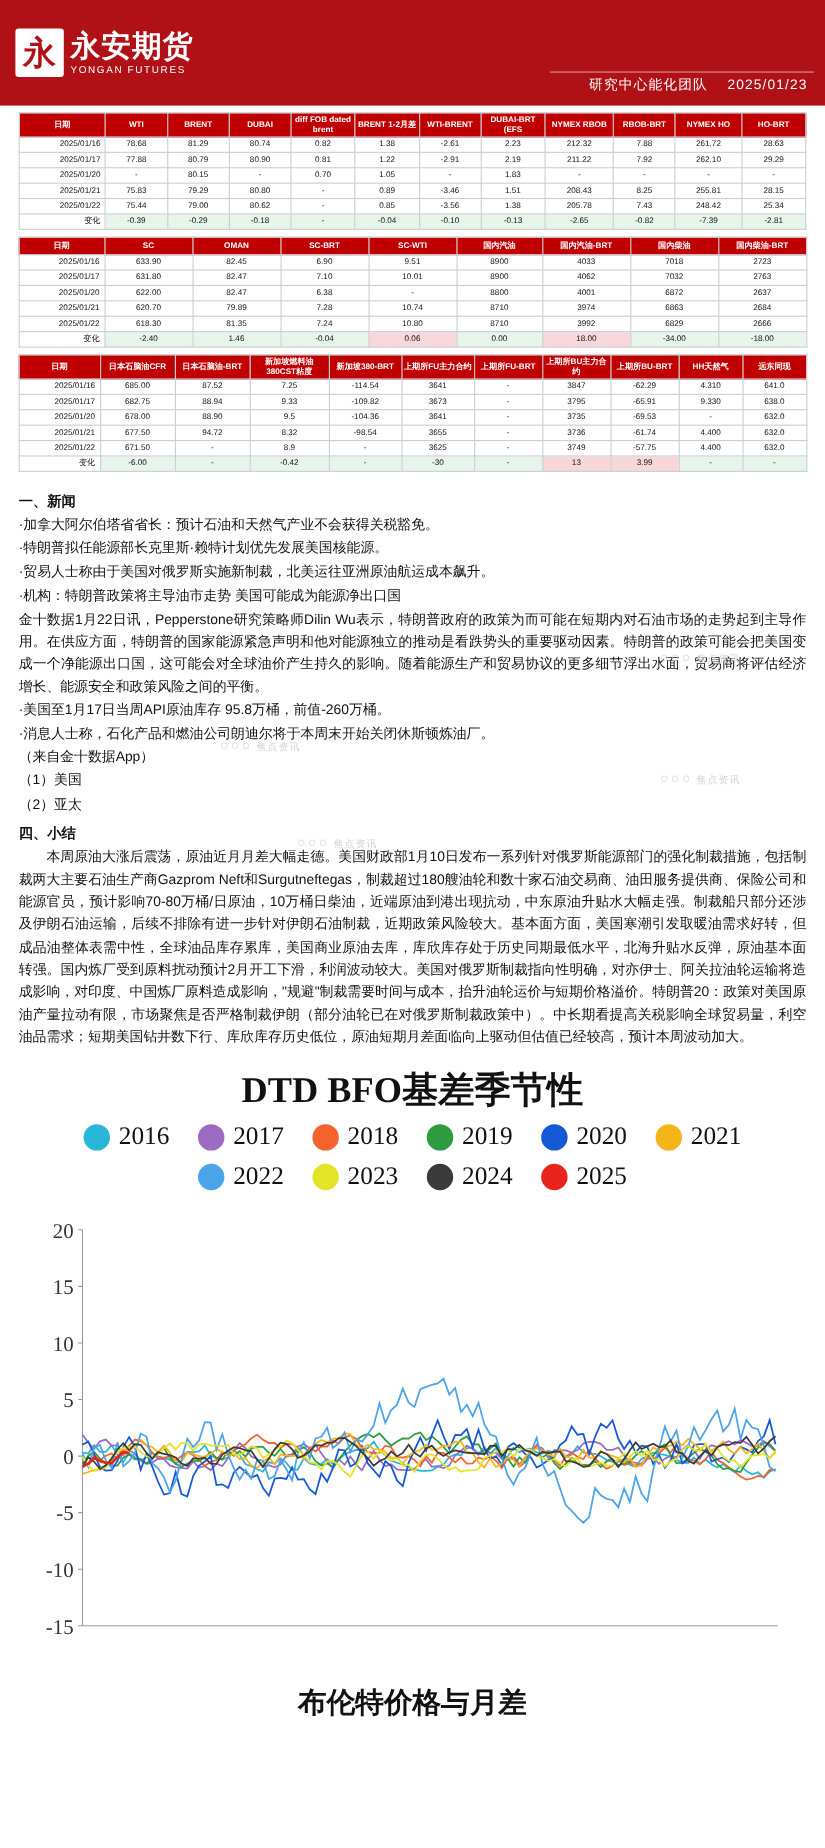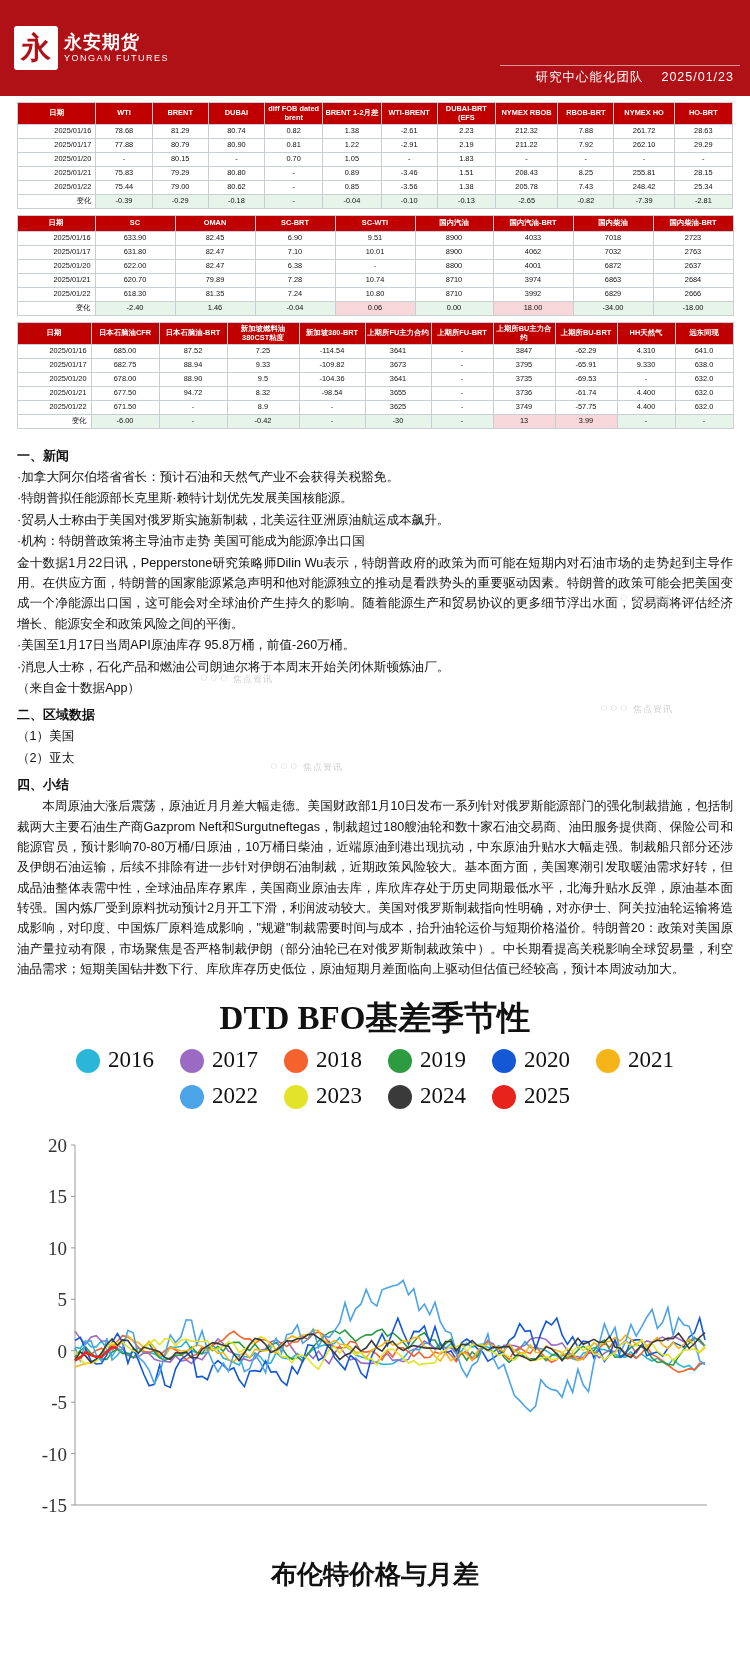--- a/index.html
+++ b/index.html
@@ -23,21 +23,21 @@
   }
   .logo-wrap {
     display:flex; align-items:center; gap:6px;
     padding-left:14px;
   }
   .logo-mark {
     width:44px; height:44px; background:#fff; color:#b01116;
     border-radius:3px; display:flex; align-items:center; justify-content:center;
     font-size:30px; font-weight:bold; font-family:"DejaVu Sans", sans-serif;
   }
-  .logo-text-cn { font-size:18px; font-weight:bold; letter-spacing:1px; line-height:1.1; }
+  .logo-text-cn { font-size:27px; font-weight:bold; letter-spacing:1px; line-height:1.1; }
   .logo-text-en { font-size:9px; letter-spacing:1.5px; }
   .title-main {
     position:absolute; left:0; right:0; top:26px;
     text-align:center; font-size:28px; font-weight:bold; letter-spacing:2px;
   }
   .title-sub {
     position:absolute; right:16px; bottom:10px;
     font-size:12.5px; letter-spacing:1px;
   }
   .header-rule {
@@ -472,21 +472,20 @@
     <p>·特朗普拟任能源部长克里斯·赖特计划优先发展美国核能源。</p>
     <p>·贸易人士称由于美国对俄罗斯实施新制裁，北美运往亚洲原油航运成本飙升。</p>
     <p>·机构：特朗普政策将主导油市走势 美国可能成为能源净出口国</p>
     <p>金十数据1月22日讯，Pepperstone研究策略师Dilin Wu表示，特朗普政府的政策为而可能在短期内对石油市场的走势起到主导作用。在供应方面，特朗普的国家能源紧急声明和他对能源独立的推动是看跌势头的重要驱动因素。特朗普的政策可能会把美国变成一个净能源出口国，这可能会对全球油价产生持久的影响。随着能源生产和贸易协议的更多细节浮出水面，贸易商将评估经济增长、能源安全和政策风险之间的平衡。</p>
     <p>·美国至1月17日当周API原油库存 95.8万桶，前值-260万桶。</p>
     <p>·消息人士称，石化产品和燃油公司朗迪尔将于本周末开始关闭休斯顿炼油厂。</p>
     <p>（来自金十数据App）</p>
   </div>
 
   <div class="sec">
-    <h3>二、区域数据</h3>
     <p>（1）美国</p>
     <p>（2）亚太</p>
   </div>
 
   <div class="sec">
     <h3>四、小结</h3>
     <p class="indent">本周原油大涨后震荡，原油近月月差大幅走德。美国财政部1月10日发布一系列针对俄罗斯能源部门的强化制裁措施，包括制裁两大主要石油生产商Gazprom Neft和Surgutneftegas，制裁超过180艘油轮和数十家石油交易商、油田服务提供商、保险公司和能源官员，预计影响70-80万桶/日原油，10万桶日柴油，近端原油到港出现抗动，中东原油升贴水大幅走强。制裁船只部分还涉及伊朗石油运输，后续不排除有进一步针对伊朗石油制裁，近期政策风险较大。基本面方面，美国寒潮引发取暖油需求好转，但成品油整体表需中性，全球油品库存累库，美国商业原油去库，库欣库存处于历史同期最低水平，北海升贴水反弹，原油基本面转强。国内炼厂受到原料扰动预计2月开工下滑，利润波动较大。美国对俄罗斯制裁指向性明确，对亦伊士、阿关拉油轮运输将造成影响，对印度、中国炼厂原料造成影响，"规避"制裁需要时间与成本，抬升油轮运价与短期价格溢价。特朗普20：政策对美国原油产量拉动有限，市场聚焦是否严格制裁伊朗（部分油轮已在对俄罗斯制裁政策中）。中长期看提高关税影响全球贸易量，利空油品需求；短期美国钻井数下行、库欣库存历史低位，原油短期月差面临向上驱动但估值已经较高，预计本周波动加大。</p>
   </div>
 
   <div class="chart-title">DTD BFO基差季节性</div>

